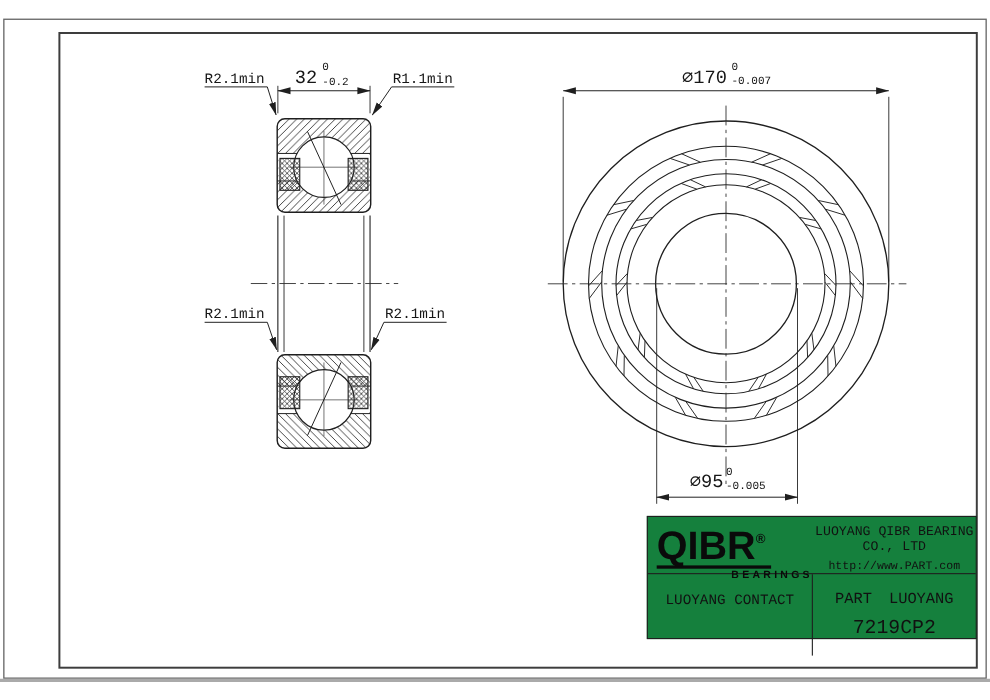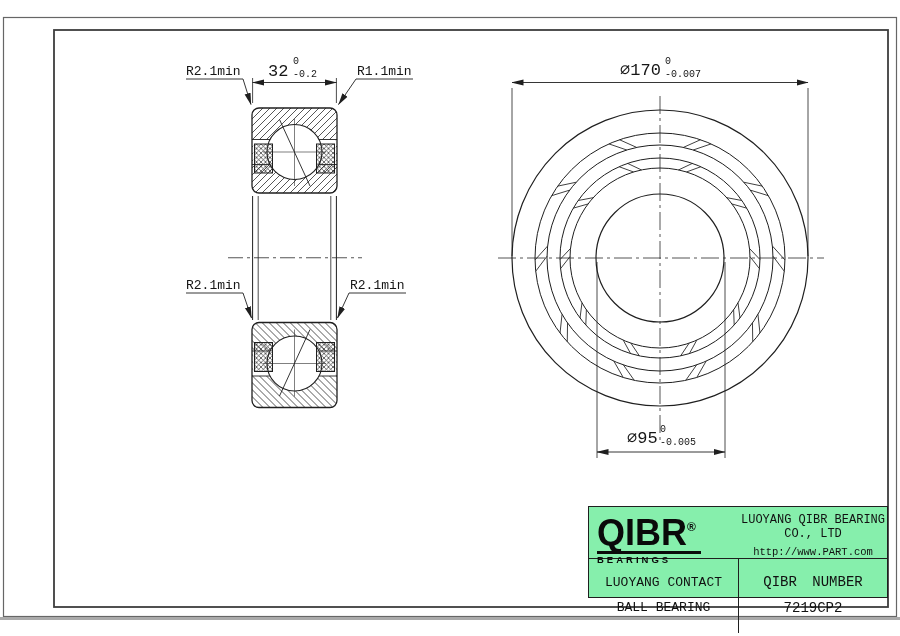--- a/index.html
+++ b/index.html
@@ -3,38 +3,38 @@
 <meta charset="utf-8">
 <style>
   html,body{margin:0;padding:0;background:#fff;}
   .page{position:relative;width:900px;height:636px;background:#ffffff;overflow:hidden;
         font-family:"Liberation Mono","DejaVu Sans Mono",monospace;color:#111;}
   svg text{fill:#161616;}
   .dim-main{font-size:17px;}
   .dim-tol{font-size:10px;}
   .r-label{font-size:13px;}
   
-  .title-block{position:absolute;left:588px;top:506px;width:300px;height:92px;
-       border:1.6px solid #1f1f1f;box-sizing:border-box;background:#86efac;}
+  .title-block{position:absolute;left:588px;top:469px;width:300px;height:112px;
+       border:1.6px solid #1f1f1f;box-sizing:border-box;background:#15803d;}
   .tb-header{height:52px;border-bottom:1.6px solid #1f1f1f;display:flex;box-sizing:border-box;}
   .logo-box{width:150px;padding:3px 0 0 8px;box-sizing:border-box;
        font-family:"Liberation Sans","DejaVu Sans",sans-serif;}
   .logo-line1{font-size:36px;line-height:34px;font-weight:800;letter-spacing:0px;color:#0a0a0a;white-space:nowrap;}
   .logo-reg{font-size:12px;vertical-align:14px;font-weight:700;}
   .logo-rule{width:104px;border-top:3px solid #0a0a0a;margin-top:1px;}
-  .logo-sub{font-size:9.5px;font-weight:700;letter-spacing:3px;color:#0a0a0a;}
+  .logo-sub{font-size:9.5px;font-weight:700;letter-spacing:3px;color:#0a0a0a;text-align:right;}
   .company-box{flex:1;text-align:center;padding-top:6px;}
   .company-name{font-size:12px;letter-spacing:0px;}
   .company-site{font-size:10.5px;margin-top:5px;}
   .tb-content{display:flex;height:74px;box-sizing:border-box;}
   .product-cell{width:150px;border-right:1.6px solid #1f1f1f;box-sizing:border-box;
        text-align:center;padding-top:11px;font-size:13px;line-height:25px;}
   .part-cell{flex:1;text-align:center;padding-top:10px;font-size:14px;line-height:26px;}
   .part-label{word-spacing:7px;}
-  .part-number{font-size:14px;text-align:center;}
+  .part-number{font-size:18px;text-align:center;}
 </style>
 </head>
 <body>
 
 <div class="page">
 
 <svg width="900" height="636" viewBox="0 0 900 636">
   <defs>
     <pattern id="hatch" width="7" height="7" patternUnits="userSpaceOnUse">
       <path d="M-1,8 L8,-1" stroke="#2c2c2c" stroke-width="0.8"></path>
@@ -179,22 +179,21 @@
       <div class="logo-sub">BEARINGS</div>
     </div>
     <div class="company-box">
       <div class="company-name">LUOYANG QIBR BEARING CO., LTD</div>
       <div class="company-site">http://www.PART.com</div>
     </div>
   </div>
   <div class="tb-content">
     <div class="product-cell">
       <div>LUOYANG CONTACT</div>
-      <div>BALL BEARING</div>
     </div>
     <div class="part-cell">
-      <div class="part-label">QIBR NUMBER</div>
+      <div class="part-label">PART LUOYANG</div>
       <div class="part-number">7219CP2</div>
     </div>
   </div>
 </div>
 
 </div>
 
 </body></html>

